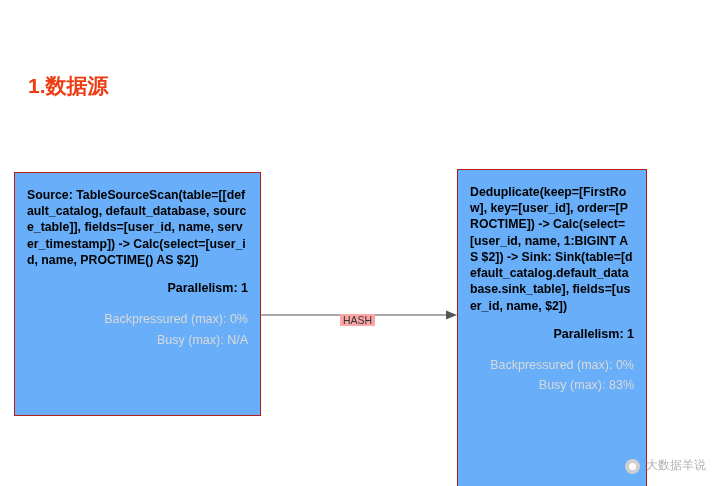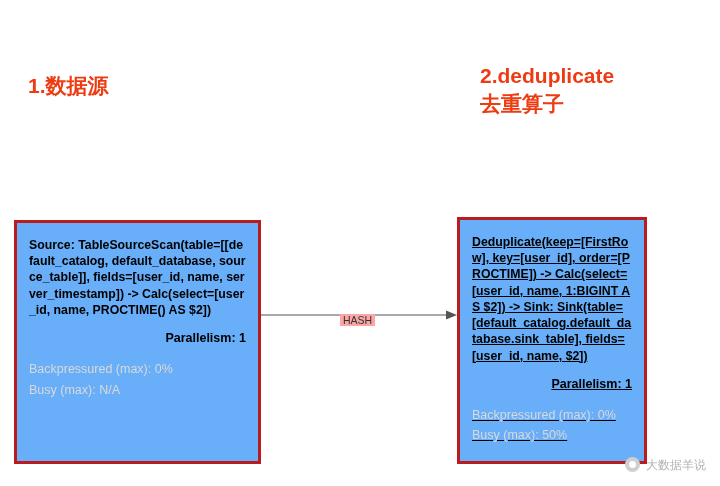--- a/index.html
+++ b/index.html
@@ -30,56 +30,54 @@
     line-height: 1.35;
     white-space: pre-line;
   }
   #annotation-left { left: 28px; top: 60px; margin-top: 12px; }
   #annotation-right { left: 480px; top: 62px; }
 
   
   .node {
     position: absolute;
     background: #68aef8;
-    border: 3px solid #b91c1c;
+    border: 1px solid #b91c1c;
     box-sizing: border-box;
     padding: 14px 12px 10px 12px;
     color: #000000;
-    margin-top: 48px;
   }
   #node-source {
     left: 14px;
     top: 172px;
     width: 247px;
     height: 244px;
   }
   #node-dedup {
     left: 457px;
     top: 169px;
     width: 190px;
-    height: 247px;
-    text-decoration: underline;
+    height: 318px;
   }
   .node-desc {
     font-size: 12.3px;
     line-height: 1.32;
     font-weight: bold;
     word-break: break-all;
     text-align: left;
   }
   #node-source .node-desc { letter-spacing: 0px; }
   .node-parallelism {
     margin-top: 13px;
     text-align: right;
     font-size: 12.5px;
     font-weight: bold;
   }
   .node-metrics {
     margin-top: 14px;
-    text-align: left;
+    text-align: right;
     font-size: 12.5px;
     color: #d9d9d9;
     line-height: 1.65;
   }
 
   
   #edge {
     position: absolute;
     left: 261px;
     top: 305px;
@@ -95,21 +93,21 @@
     background: #fca5a5;
     padding: 0 3px;
   }
 
   
   #watermark {
     position: absolute;
     right: 14px;
     bottom: 12px;
     display: flex;
-    align-items: flex-start;
+    align-items: flex-end;
     gap: 6px;
     color: #b3b3b3;
     font-size: 12px;
   }
   #watermark-logo {
     width: 15px;
     height: 15px;
     border-radius: 50%;
     background: #cfcfcf;
     position: relative;
@@ -124,38 +122,36 @@
     background: #ffffff;
   }
 </style>
 </head>
 <body>
 
 <div class="stage">
 
   <div class="annotation" id="annotation-left">1.数据源</div>
 
-  <div class="annotation" id="annotation-right">2.deduplicate
-去重算子</div>
 
   <div class="node" id="node-source">
     <div class="node-desc">Source: TableSourceScan(table=[[default_catalog, default_database, source_table]], fields=[user_id, name, server_timestamp]) -&gt; Calc(select=[user_id, name, PROCTIME() AS $2])</div>
     <div class="node-parallelism">Parallelism: 1</div>
     <div class="node-metrics">
       <div>Backpressured (max): 0%</div>
       <div>Busy (max): N/A</div>
     </div>
   </div>
 
   <div class="node" id="node-dedup">
     <div class="node-desc">Deduplicate(keep=[FirstRow], key=[user_id], order=[PROCTIME]) -&gt; Calc(select=[user_id, name, 1:BIGINT AS $2]) -&gt; Sink: Sink(table=[default_catalog.default_database.sink_table], fields=[user_id, name, $2])</div>
     <div class="node-parallelism">Parallelism: 1</div>
     <div class="node-metrics">
       <div>Backpressured (max): 0%</div>
-      <div>Busy (max): 50%</div>
+      <div>Busy (max): 83%</div>
     </div>
   </div>
 
   <svg id="edge" viewBox="0 0 196 20">
     <line x1="0" y1="10" x2="186" y2="10" stroke="#555555" stroke-width="1.2"></line>
     <polygon points="196,10 185,5.5 185,14.5" fill="#555555"></polygon>
   </svg>
 
   <div id="edge-label">HASH</div>
 

